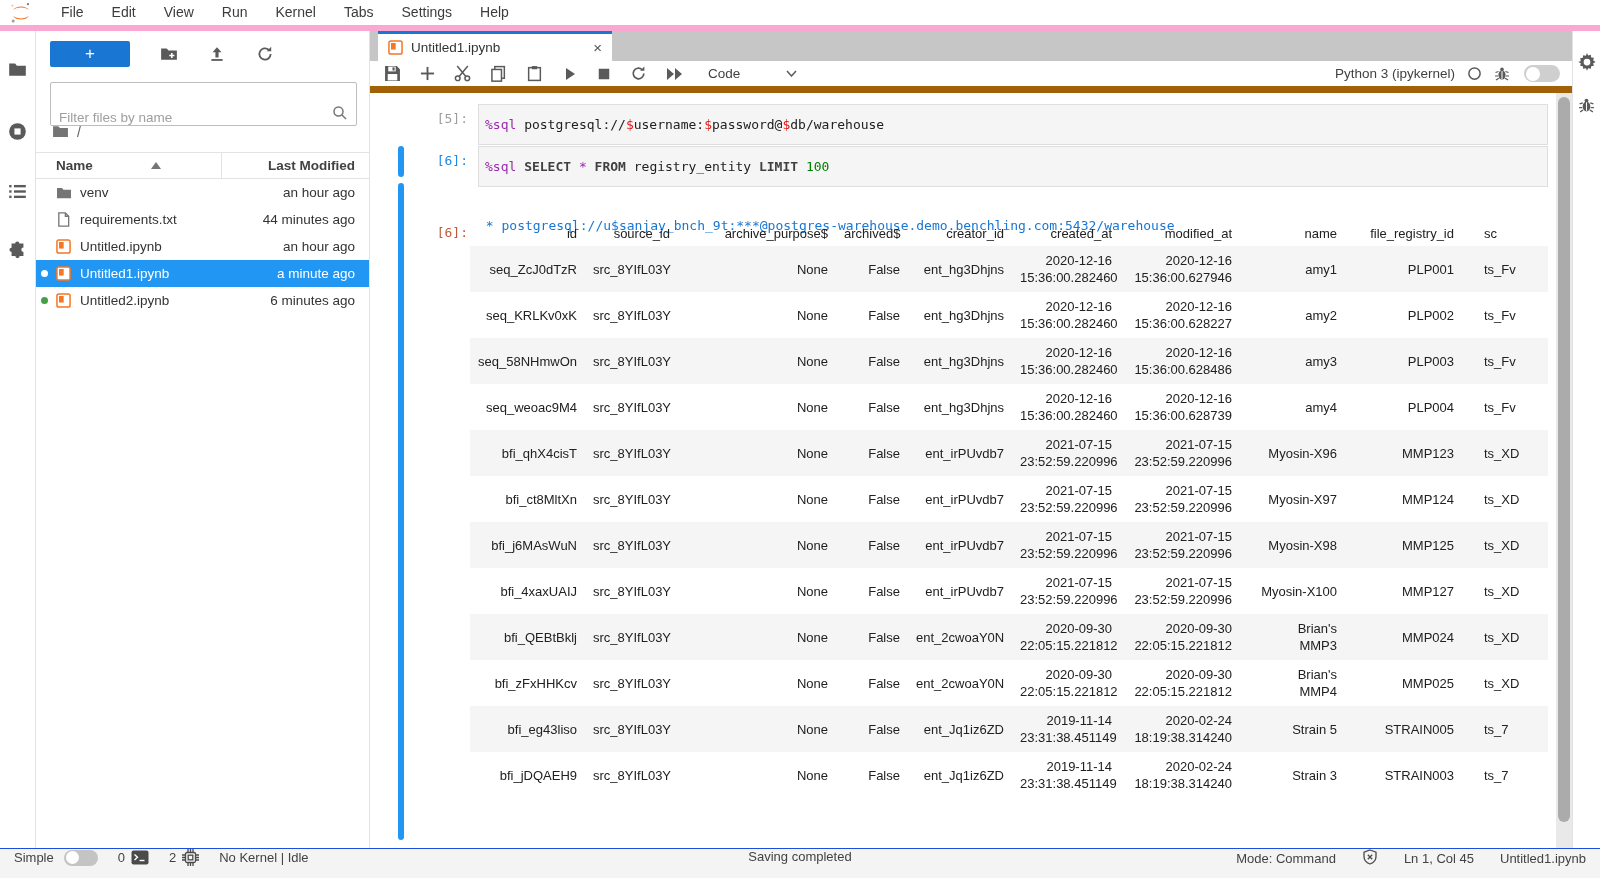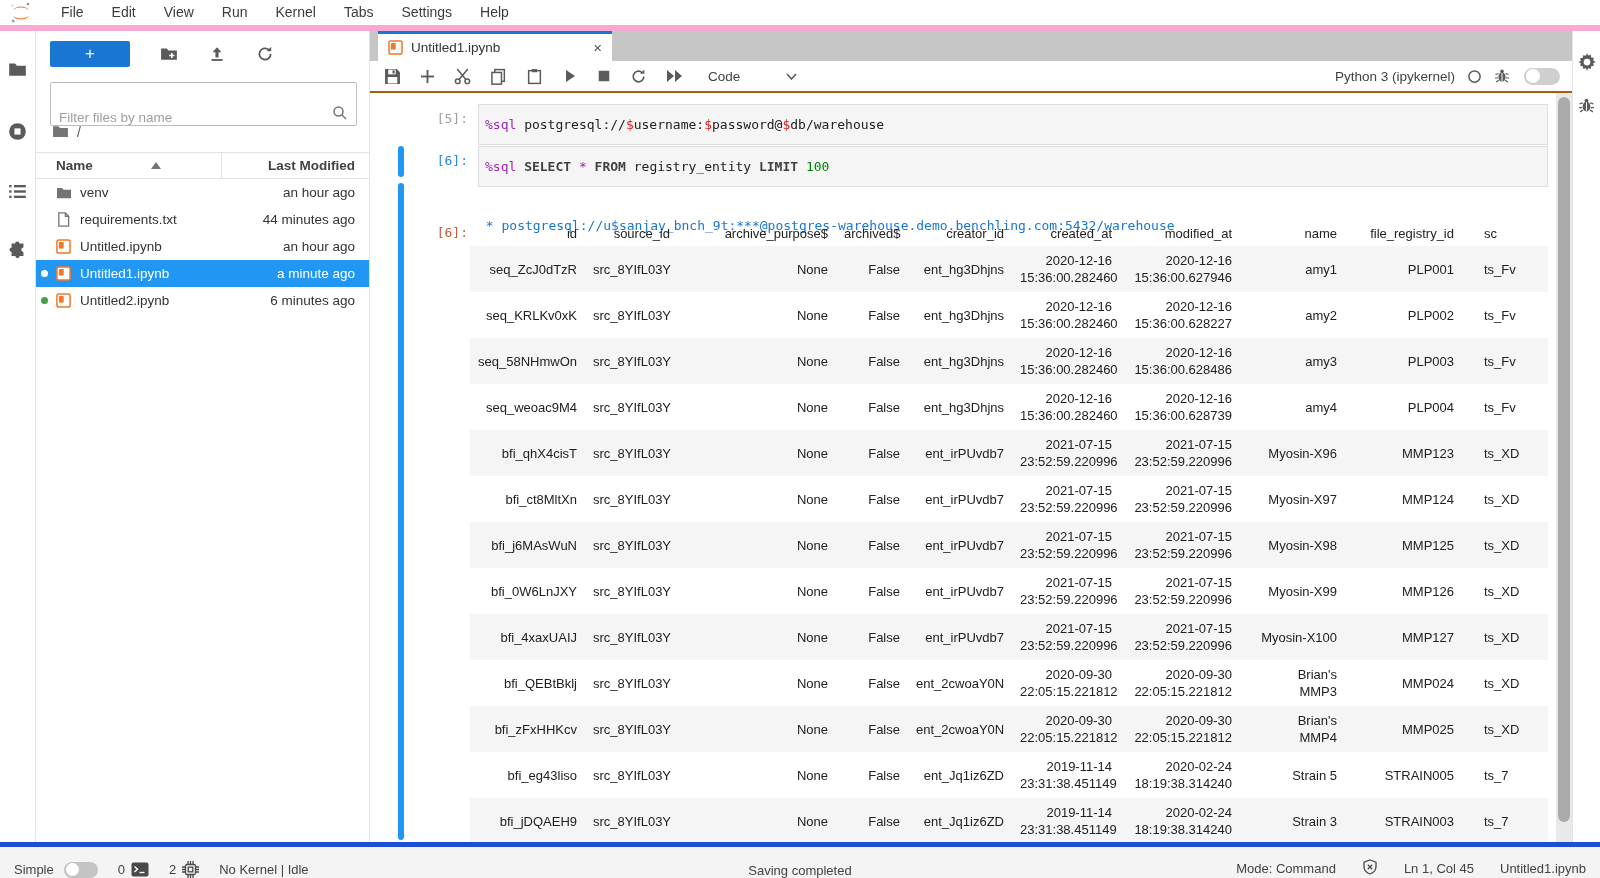--- a/index.html
+++ b/index.html
@@ -62,21 +62,21 @@
 
   
   #main { position:absolute; top:31px; left:370px; width:1202px; bottom:30px; background:#c6c6c6; }
   #tabbar { position:absolute; top:0; left:0; right:0; height:30px; background:#c6c6c6; }
   #tab-active { position:absolute; left:8px; top:0; width:234px; height:30px; background:#fff;
                 border-top:3px solid #1976d2; display:flex; align-items:center; cursor:pointer; }
   #tab-active .ticon { margin-left:10px; display:flex; }
   #tab-active .ttitle { margin-left:8px; font-size:13.5px; color:#333; flex:1; }
   #tab-active .tclose { margin-right:10px; color:#555; font-size:15px; cursor:pointer; }
   #nb-toolbar { position:absolute; top:30px; left:0; right:0; height:32px; background:#fff;
-                border-bottom:2px solid #a16207; display:flex; align-items:center; }
+                border-bottom:7px solid #a16207; display:flex; align-items:center; }
   .tb-btn { margin-left:19px; display:flex; align-items:center; cursor:pointer; }
   .tb-btn:first-child { margin-left:14px; }
   #celltype { margin-left:24px; font-size:13.5px; color:#424242; display:flex; align-items:center; cursor:pointer; }
   #celltype svg { margin-left:46px; }
   #kernel-area { margin-left:auto; display:flex; align-items:center; margin-right:12px; }
   #kernel-name { font-size:13.5px; color:#424242; cursor:pointer; }
   #kernel-status { margin-left:12px; display:flex; }
   #debug-btn { margin-left:12px; display:flex; cursor:pointer; }
   #toolbar-toggle { margin-left:14px; width:36px; height:17px; border-radius:9px;
                 background:#cfcfcf; position:relative; cursor:pointer; }
@@ -119,22 +119,22 @@
   #result td { text-align:right; padding:6px 8px; white-space:pre-line; line-height:17px; }
   #result th.left, #result td.left { text-align:left; padding-left:22px; white-space:nowrap; }
   #result tbody tr:nth-child(odd) { background:#f5f5f5; }
 
   
   #right-strip { position:absolute; top:31px; right:0; width:28px; bottom:30px; background:#fff;
                  border-left:1px solid #e3e3e3; display:flex; flex-direction:column; align-items:center; }
   #right-strip .act-icon { margin-top:22px; }
 
   
-  #statusbar { position:absolute; left:0; right:0; bottom:0; height:36px; background:#f4f4f4;
-               border-top:5px solid #1d4ed8; display:flex; align-items:flex-end;
+  #statusbar { position:absolute; left:0; right:0; bottom:0; height:30px; background:#f4f4f4;
+               border-top:1px solid #1d4ed8; display:flex; align-items:flex-start;
                font-size:13px; color:#424242; }
   #sb-left { display:flex; align-items:center; margin-left:14px; }
   #simple-toggle { margin-left:10px; width:34px; height:16px; border-radius:8px; background:#c4c4c4;
                    position:relative; cursor:pointer; }
   #simple-toggle .knob { position:absolute; left:2px; top:1.5px; width:13px; height:13px;
                    border-radius:50%; background:#fff; }
   .sb-item { margin-left:20px; display:flex; align-items:center; }
   .sb-item .cnt { margin-right:6px; }
   #sb-center { position:absolute; left:0; right:0; text-align:center; pointer-events:none; }
   #sb-right { display:flex; align-items:center; margin-left:auto; margin-right:14px; }
@@ -533,34 +533,20 @@
               <td>ent_irPUvdb7</td>
               <td>2021-07-15
 23:52:59.220996</td>
               <td>2021-07-15
 23:52:59.220996</td>
               <td>Myosin-X98</td>
               <td>MMP125</td>
               <td class="left">ts_XD</td>
             </tr>
             <tr>
-              <td>bfi_0W6LnJXY</td>
-              <td>src_8YIfL03Y</td>
-              <td>None</td>
-              <td>False</td>
-              <td>ent_irPUvdb7</td>
-              <td>2021-07-15
-23:52:59.220996</td>
-              <td>2021-07-15
-23:52:59.220996</td>
-              <td>Myosin-X99</td>
-              <td>MMP126</td>
-              <td class="left">ts_XD</td>
-            </tr>
-            <tr>
               <td>bfi_4xaxUAIJ</td>
               <td>src_8YIfL03Y</td>
               <td>None</td>
               <td>False</td>
               <td>ent_irPUvdb7</td>
               <td>2021-07-15
 23:52:59.220996</td>
               <td>2021-07-15
 23:52:59.220996</td>
               <td>Myosin-X100</td>

